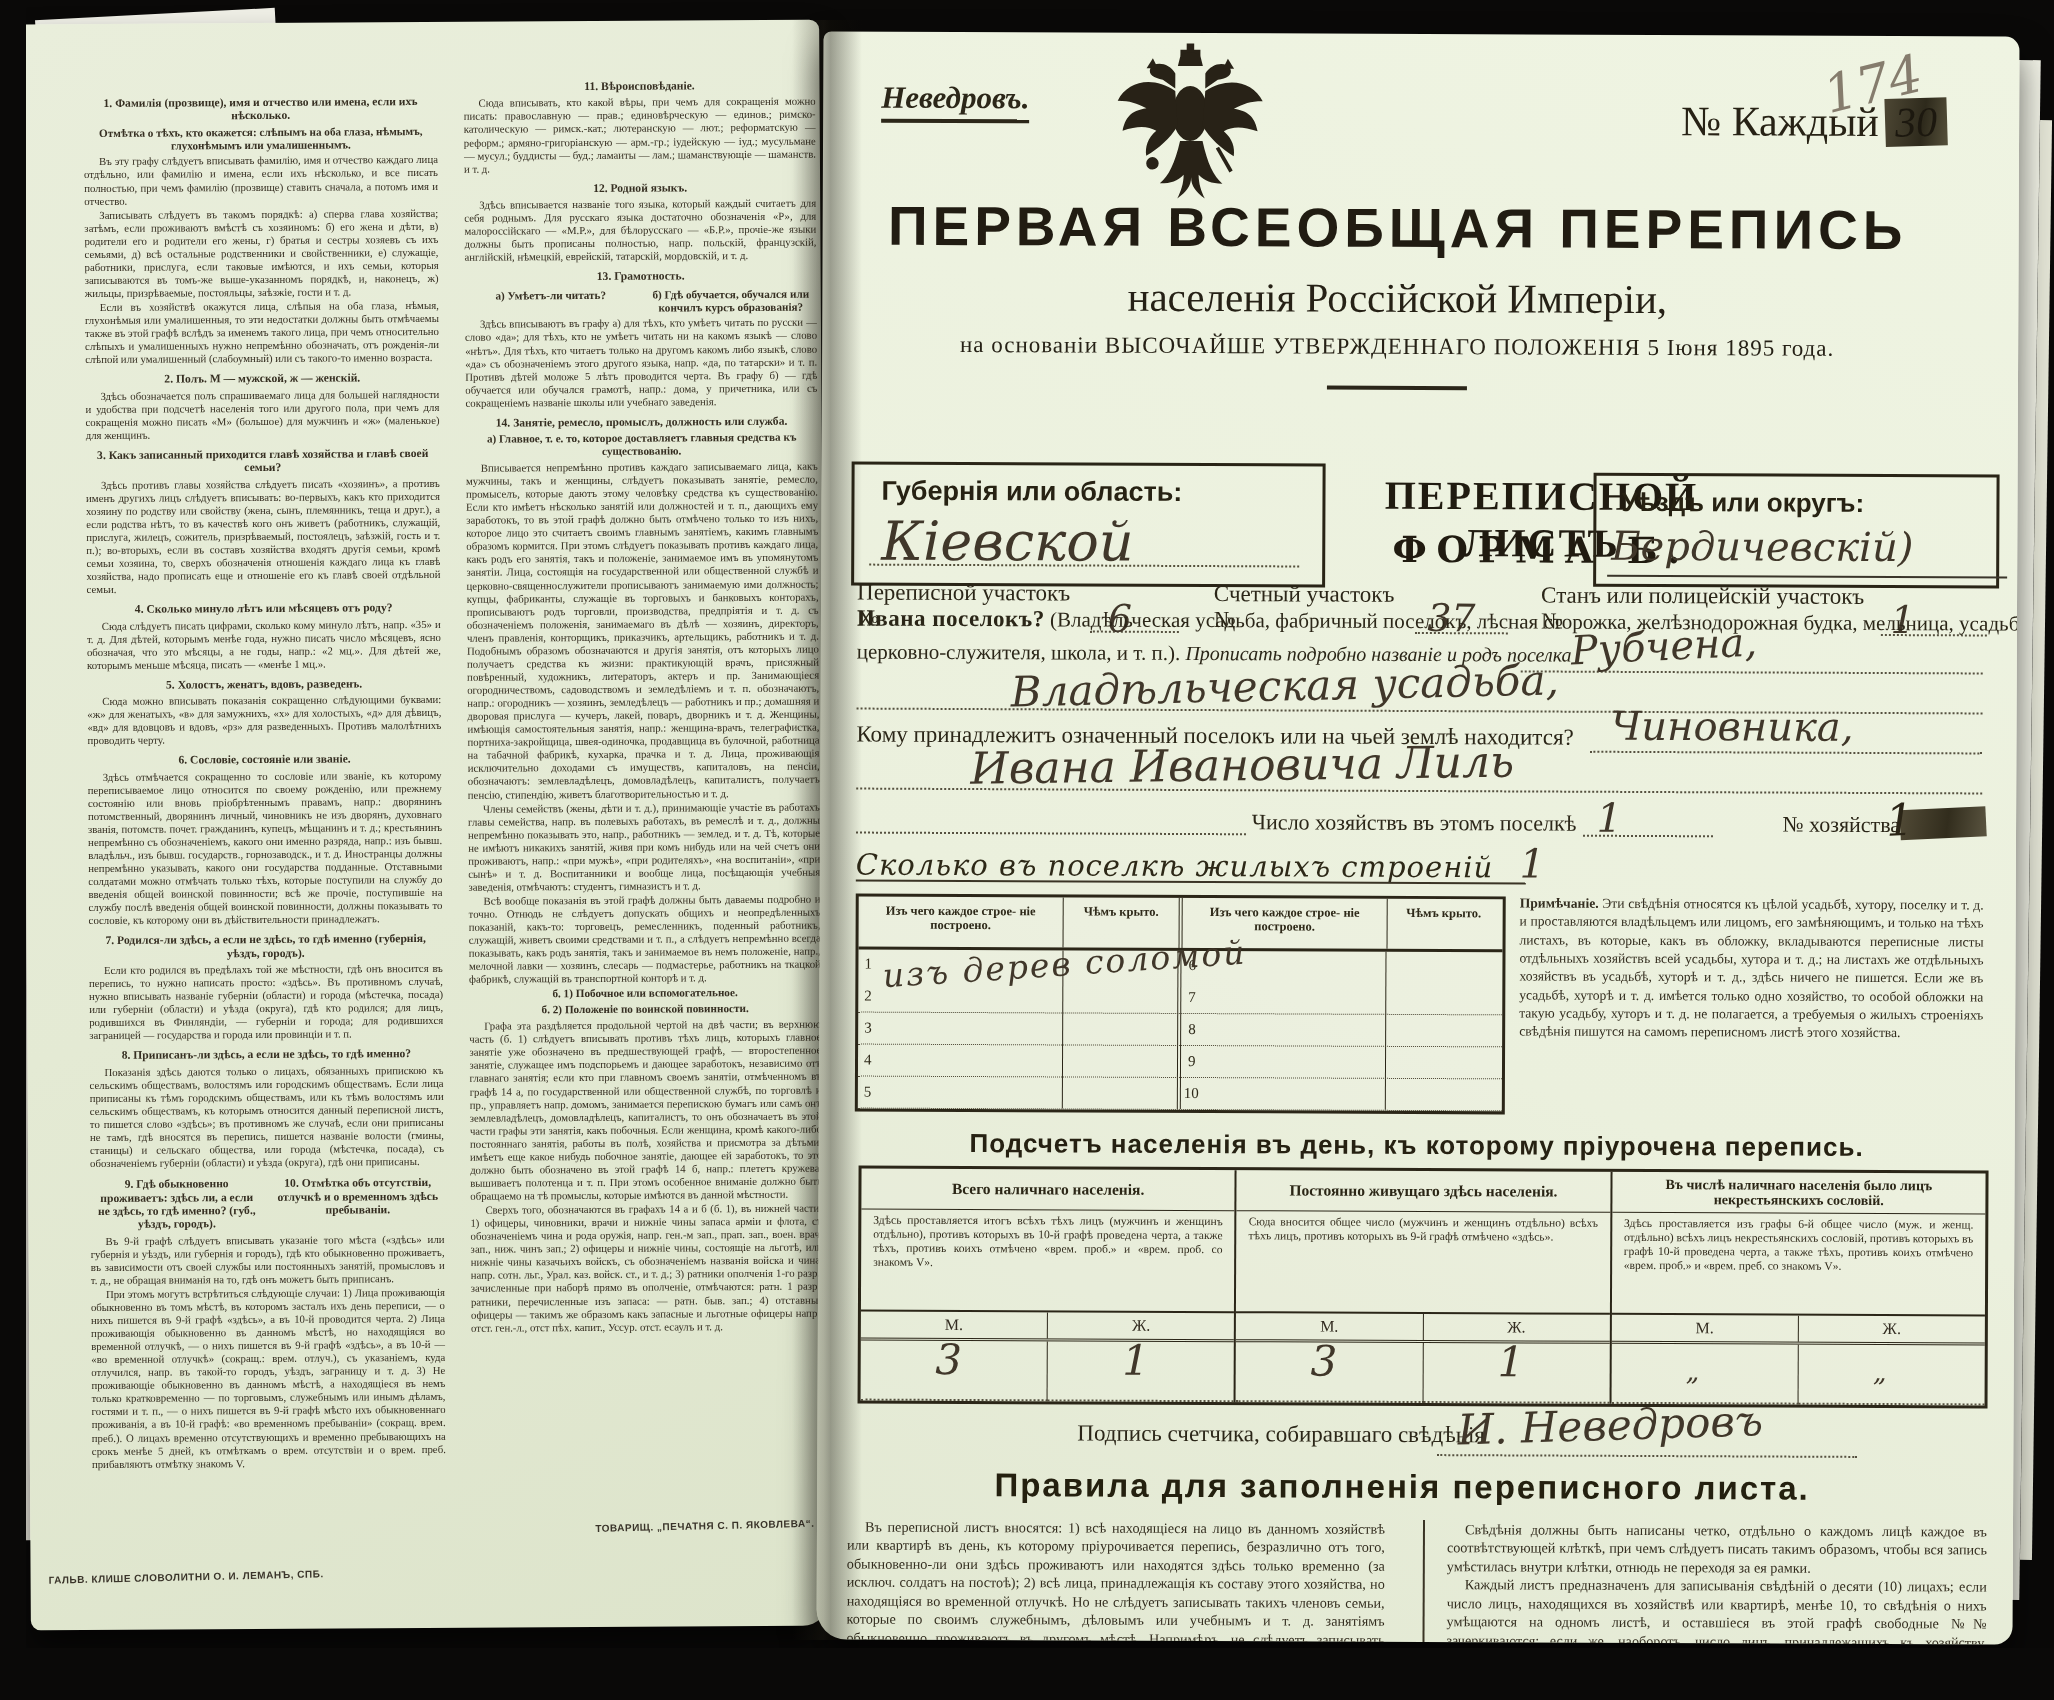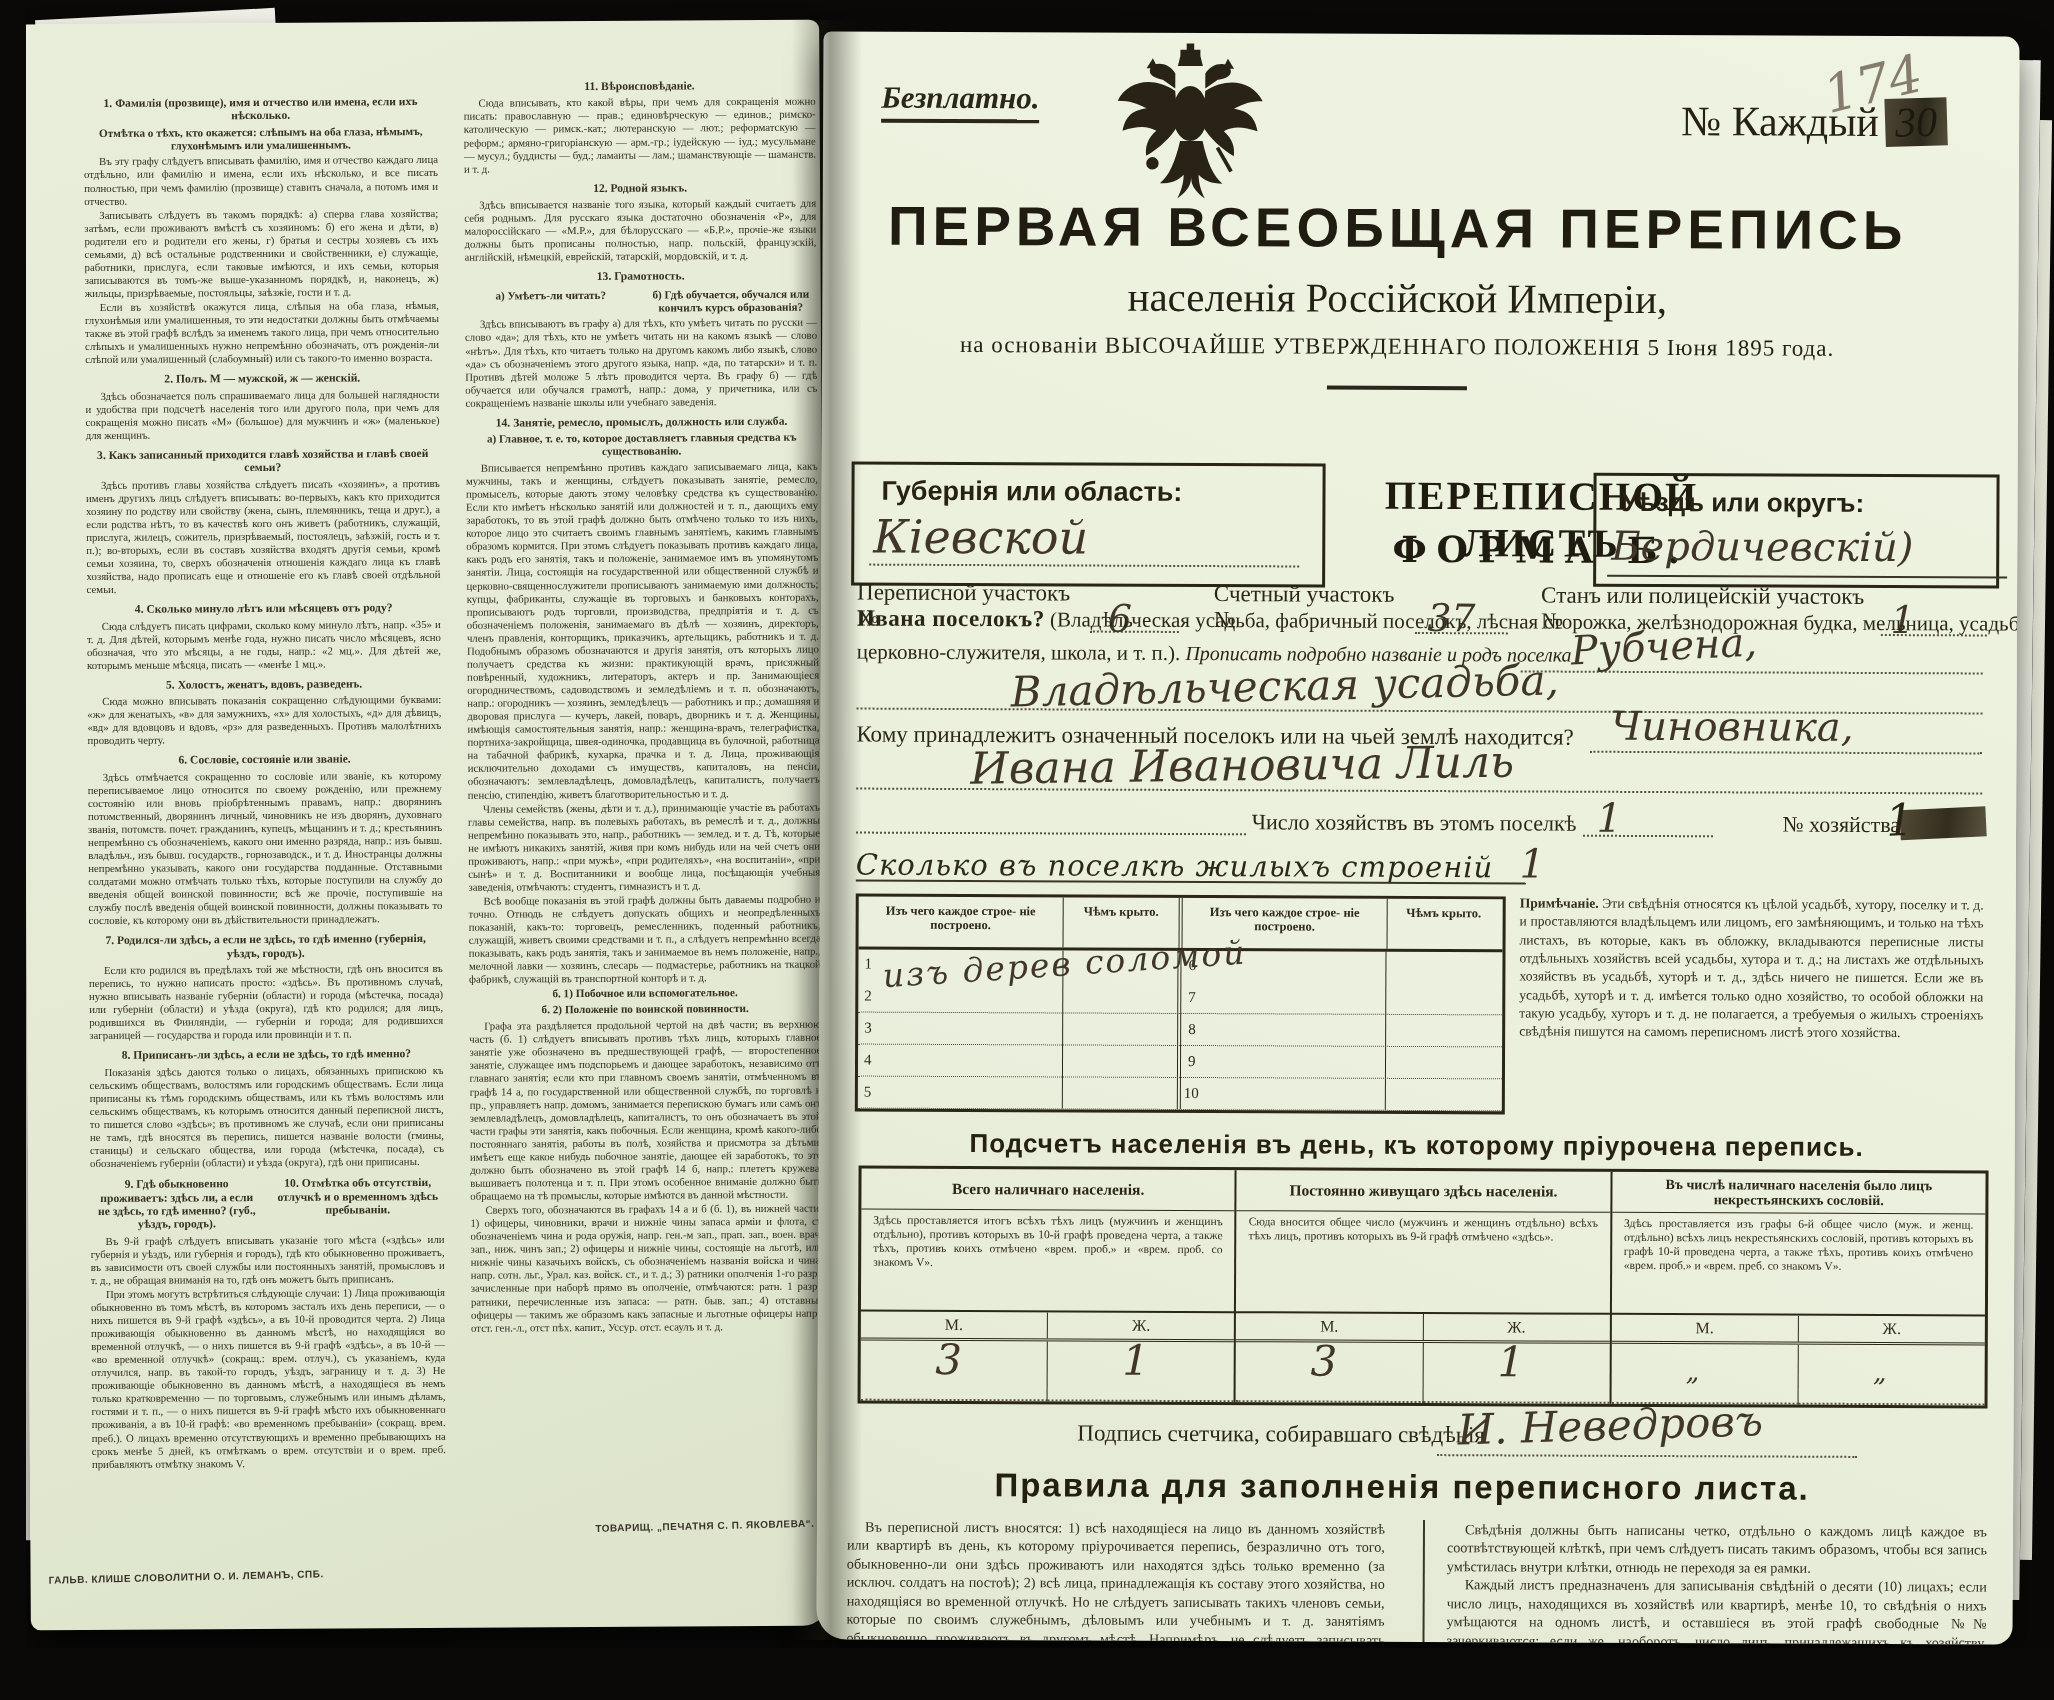--- a/index.html
+++ b/index.html
@@ -33,21 +33,21 @@
                 padding:0 10px;margin-left:6px;font-style:italic;transform:rotate(-2deg);}
   #sheet-hand{left:1000px;top:18px;font-size:52px;color:#857c6d;transform:rotate(-14deg);font-style:italic;font-family:"DejaVu Serif",serif;}
   .titleblock{left:0;top:0;width:1150px;text-align:center;}
   #title1{top:162px;font-family:"Liberation Sans",sans-serif;font-weight:bold;font-size:55px;letter-spacing:5px;color:#211c12;}
   #title2{top:240px;font-size:41px;color:#262116;}
   #title3{top:300px;font-size:23px;letter-spacing:1px;color:#262116;}
   #title-rule{left:505px;top:352px;width:140px;height:4px;background:#2b2619;}
   .fieldbox{border:3.5px solid #292416;}
   #gub-box{left:30px;top:430px;width:468px;height:118px;}
   #gub-label{left:60px;top:444px;width:410px;font-family:"Liberation Sans",sans-serif;font-weight:bold;font-size:27px;color:#272213;}
-  #gub-hand{left:52px;top:478px;font-size:46px;}
+  #gub-hand{left:60px;top:478px;font-size:54px;}
   #gub-dots{left:48px;top:532px;width:430px;border-bottom:2px dotted #55503c;}
   #form-line1{left:510px;top:438px;width:420px;text-align:center;font-weight:bold;font-size:40px;letter-spacing:2px;color:#201b10;}
   #form-line2{left:510px;top:494px;width:420px;text-align:center;font-weight:bold;font-size:36px;letter-spacing:10px;color:#201b10;font-family:"DejaVu Serif",serif;}
   #uezd-box{left:772px;top:438px;width:400px;height:108px;}
   #uezd-label{left:800px;top:452px;width:350px;font-family:"Liberation Sans",sans-serif;font-weight:bold;font-size:26px;color:#272213;}
   #uezd-hand{left:790px;top:488px;font-size:40px;white-space:nowrap;}
   #uezd-dots{left:786px;top:540px;width:400px;border-bottom:2px solid #3a352a;}
   .plabel{font-size:23px;color:#2b2618;}
   .hw{position:absolute;font-family:"DejaVu Serif",serif;font-style:italic;color:#40372a;white-space:nowrap;}
   .dotline{position:absolute;border-bottom:2px dotted #565140;}
@@ -165,21 +165,21 @@
       <p class="sec-p">Графа эта раздѣляется продольной чертой на двѣ части; въ верхнюю часть (б. 1) слѣдуетъ вписывать противъ тѣхъ лицъ, которыхъ главное занятіе уже обозначено въ предшествующей графѣ, — второстепенное занятіе, служащее имъ подспорьемъ и дающее заработокъ, независимо отъ главнаго занятія; если кто при главномъ своемъ занятіи, отмѣченномъ въ графѣ 14 а, по государственной или общественной службѣ, по торговлѣ и пр., управляетъ напр. домомъ, занимается перепискою бумагъ или самъ онъ землевладѣлецъ, домовладѣлецъ, капиталистъ, то онъ обозначаетъ въ этой части графы эти занятія, какъ побочныя. Если женщина, кромѣ какого-либо постояннаго занятія, работы въ полѣ, хозяйства и присмотра за дѣтьми, имѣетъ еще какое нибудь побочное занятіе, дающее ей заработокъ, то это должно быть обозначено въ этой графѣ 14 б, напр.: плететъ кружева, вышиваетъ полотенца и т. п. При этомъ особенное вниманіе должно быть обращаемо на тѣ промыслы, которые имѣются въ данной мѣстности.</p>
       <p class="sec-p">Сверхъ того, обозначаются въ графахъ 14 а и б (б. 1), въ нижней части: 1) офицеры, чиновники, врачи и нижніе чины запаса арміи и флота, съ обозначеніемъ чина и рода оружія, напр. ген.-м зап., прап. зап., воен. врач. зап., ниж. чинъ зап.; 2) офицеры и нижніе чины, состоящіе на льготѣ, или нижніе чины казачьихъ войскъ, съ обозначеніемъ названія войска и чина, напр. сотн. льг., Урал. каз. войск. ст., и т. д.; 3) ратники ополченія 1-го разр., зачисленные при наборѣ прямо въ ополченіе, отмѣчаются: ратн. 1 разр., ратники, перечисленные изъ запаса: — ратн. быв. зап.; 4) отставные офицеры — такимъ же образомъ какъ запасные и льготные офицеры напр.: отст. ген.-л., отст пѣх. капит., Уссур. отст. есаулъ и т. д.</p>
     </div>
 
     <div class="imprint" style="left:18px;top:1548px;transform:rotate(-1deg);">ГАЛЬВ. КЛИШЕ СЛОВОЛИТНИ О. И. ЛЕМАНЪ, СПБ.</div>
     <div class="imprint" style="left:565px;top:1500px;transform:rotate(-1deg);">ТОВАРИЩ. „ПЕЧАТНЯ С. П. ЯКОВЛЕВА“.</div>
   </div>
 
   <div class="page" id="page-right">
 
-    <div class="rp-el" id="free-label">Безплатно.</div>
+    <div class="rp-el" id="free-label">Неведровъ.</div>
 
     <div class="rp-el" id="eagle">
       <svg width="150" height="170" viewBox="0 0 120 136" fill="#282217">
         <path d="M57 2 h6 v5 h5 v5 h-16 v-5 h5 z"></path>
         <path d="M52 12 c4 -4 12 -4 16 0 l2 8 h-20 z"></path>
         <path d="M48 26 c-5 -9 -17 -10 -20 -4 c-2 5 3 8 10 9 l10 7 z"></path>
         <path d="M72 26 c5 -9 17 -10 20 -4 c2 5 -3 8 -10 9 l-10 7 z"></path>
         <path d="M30 14 l4 8 h-9 z"></path>
           <path d="M90 14 l-4 8 h9 z"></path>
         <ellipse cx="60" cy="58" rx="14" ry="22"></ellipse>

